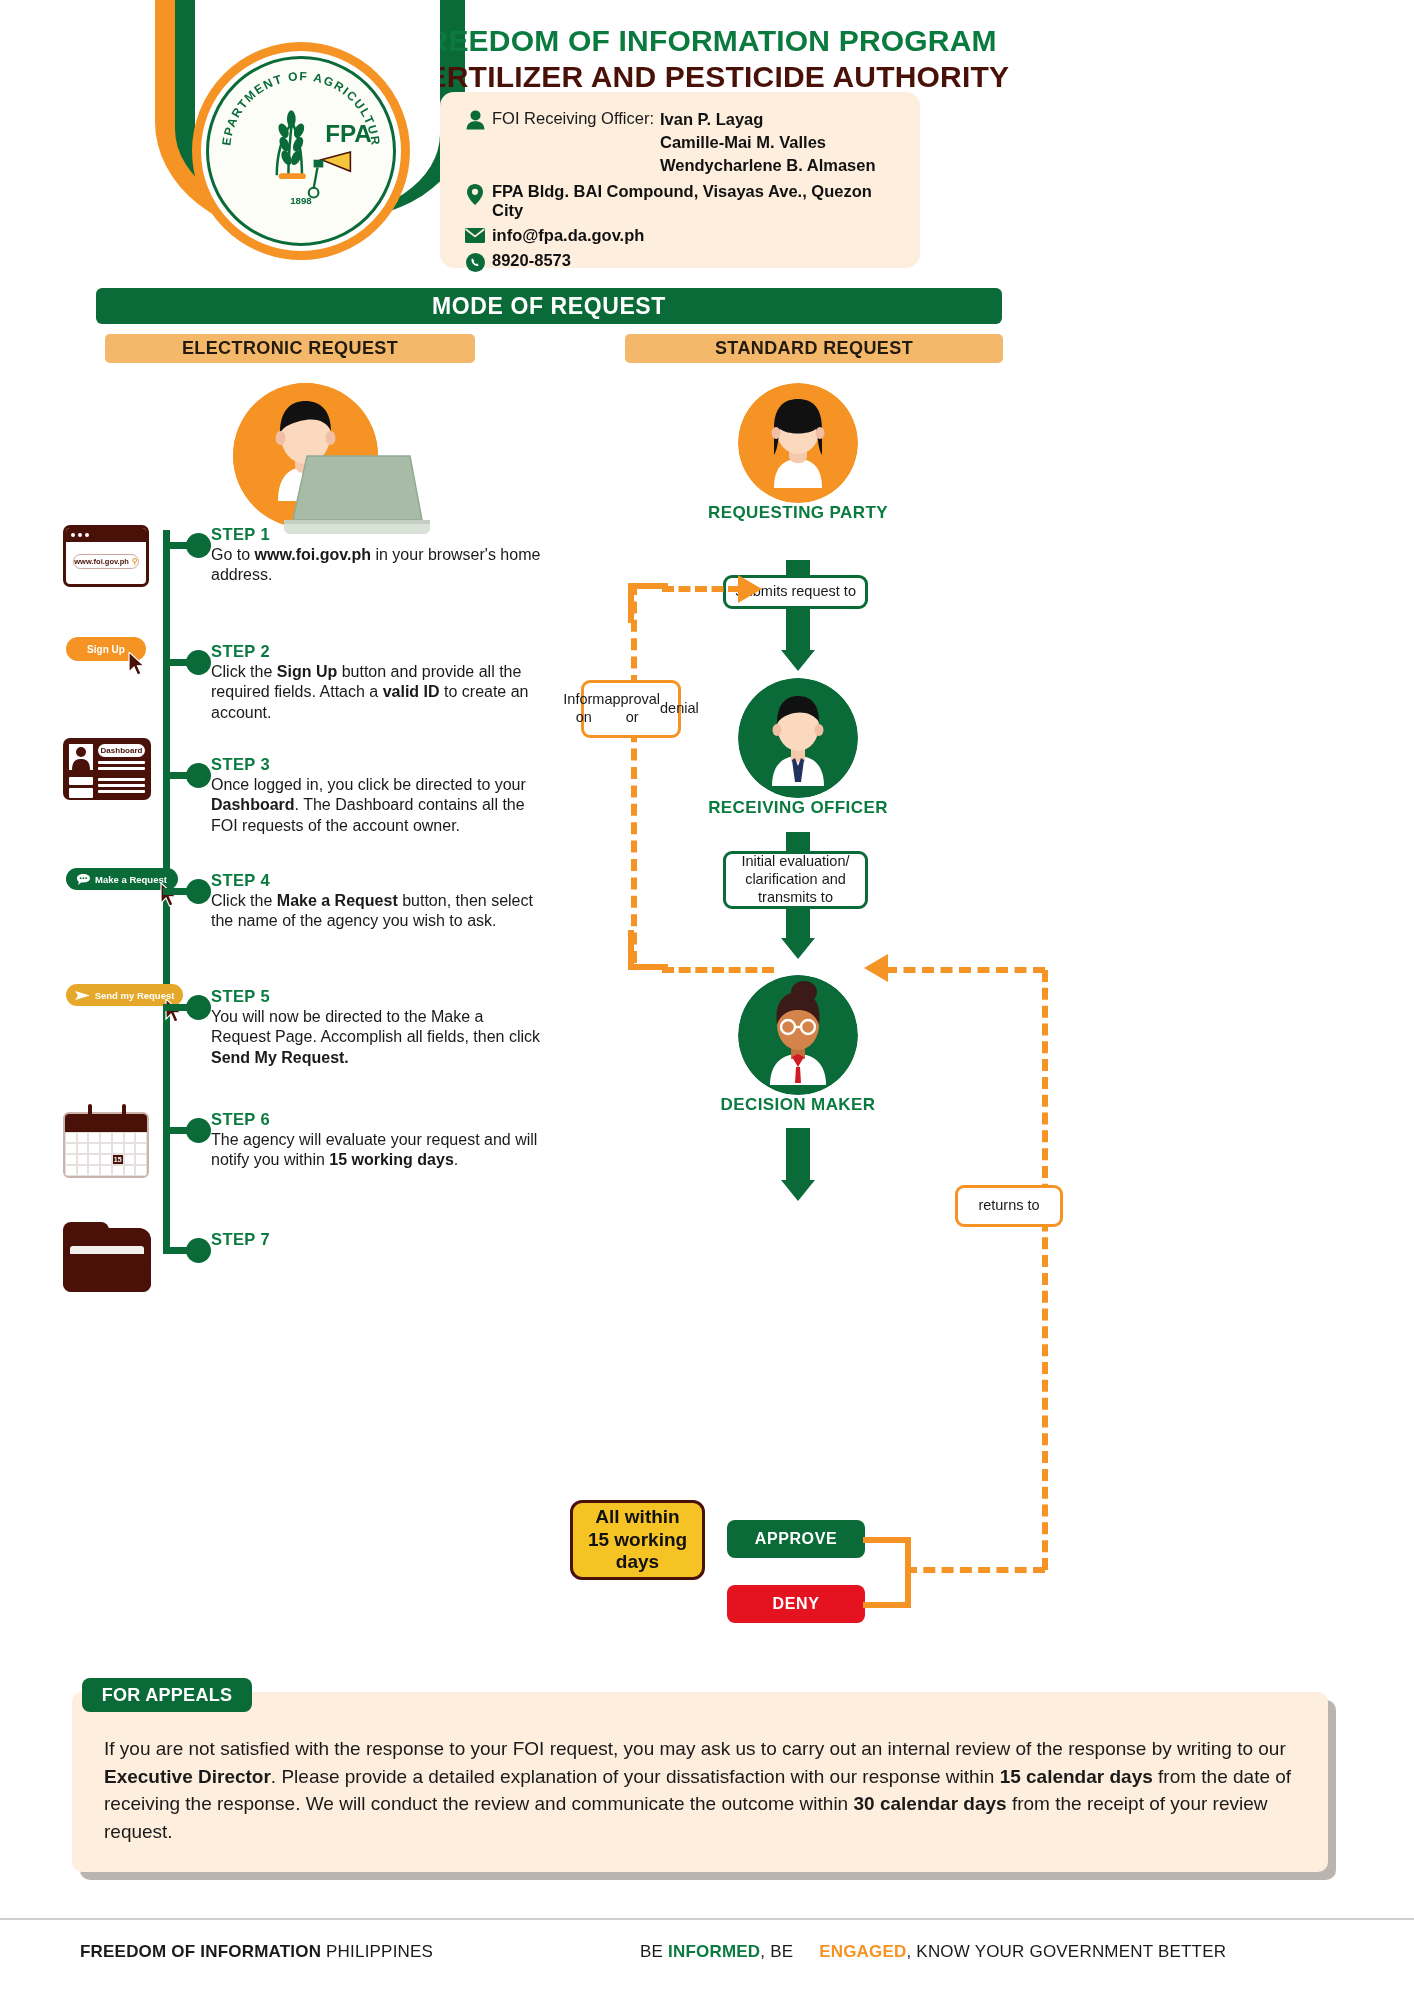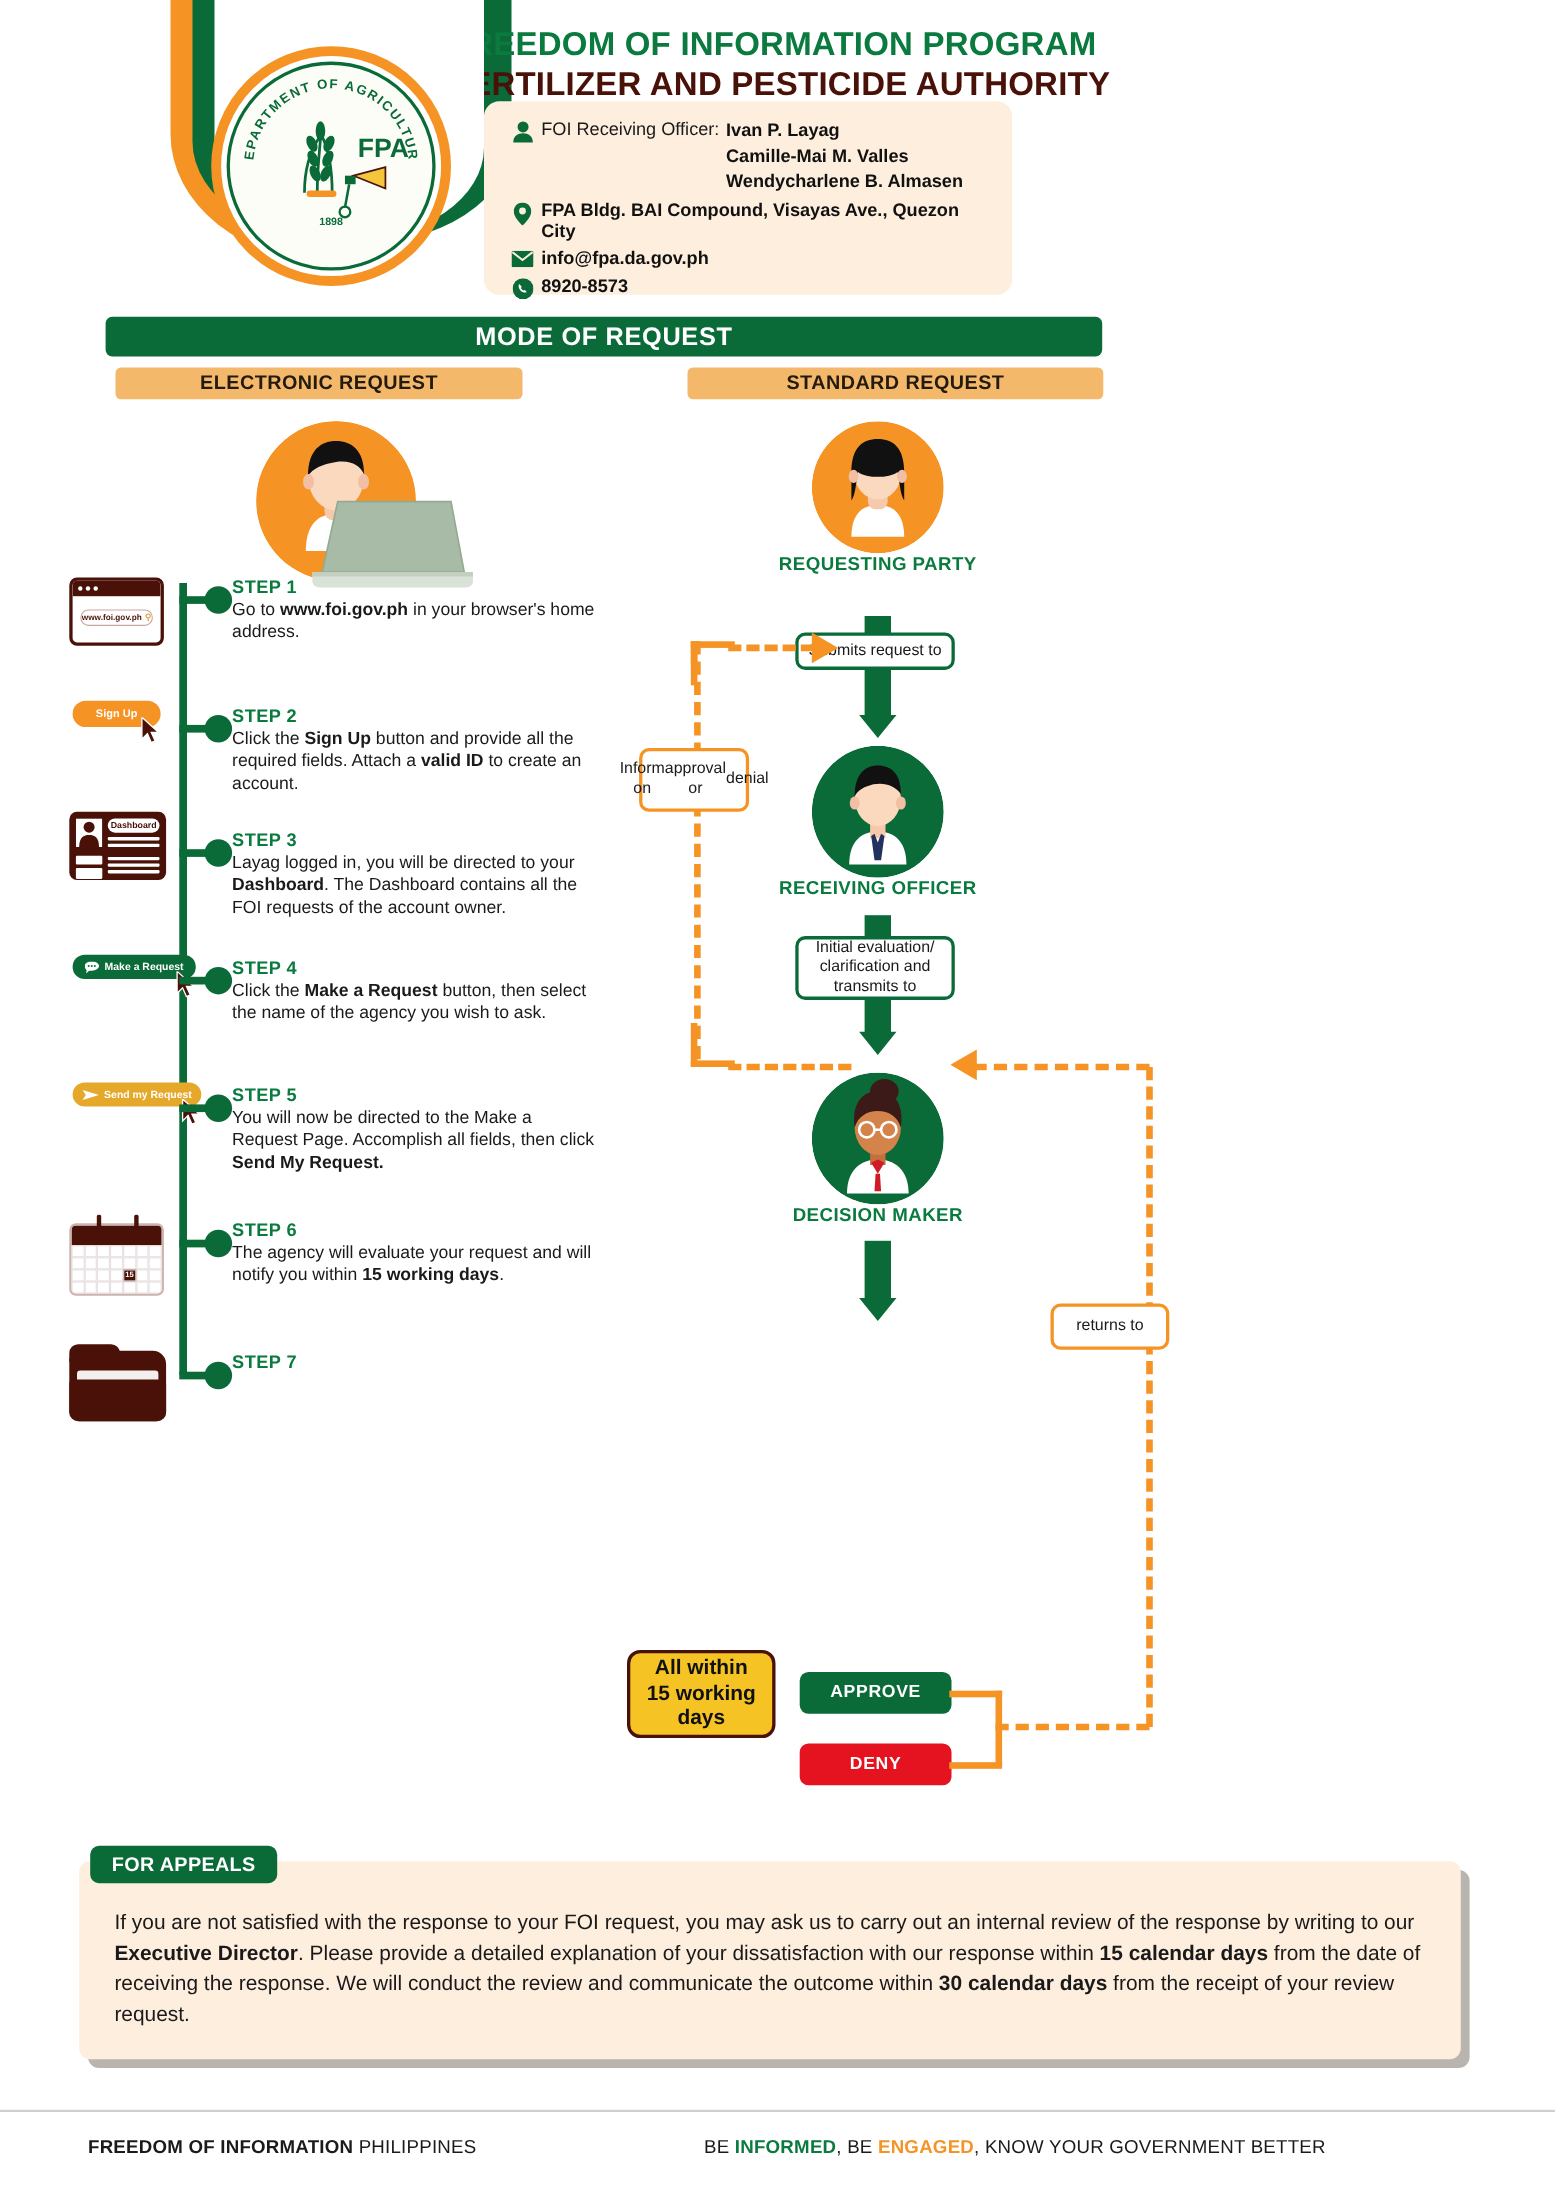--- a/index.html
+++ b/index.html
@@ -200,21 +200,21 @@
     font-size:19px; line-height:1.45; color:#1a1a1a;
   }
   .appeals-text b { font-weight:bold; }
 
   
   .footer-rule { position:absolute; left:0; top:1918px; width:1414px; height:2px; background:#cfcfcf; }
   .foot-left { position:absolute; left:80px; top:1942px; font-size:17px; color:#1a1a1a; letter-spacing:0.2px; }
   .foot-left b { font-weight:bold; }
   .foot-right { position:absolute; left:640px; top:1942px; font-size:17px; color:#1a1a1a; letter-spacing:0.2px; }
   .foot-right .g { color:#0a7a3f; font-weight:bold; }
-  .foot-right .o { color:#f59324; font-weight:bold; }
+  .foot-right .o { color:#f59324; font-weight:bold;margin-left:21px; }
 </style>
 </head>
 <body>
 
 <div class="header">
   <div class="orange-swoosh"></div>
   <div class="green-swoosh"></div>
   <div class="white-swoosh"></div>
 
   <div class="seal-wrap">
@@ -466,21 +466,21 @@
   <div class="txt">
       <div class="st-title">STEP 2</div>
       <div class="st-body"><span>Click the </span><b>Sign Up</b><span> button and provide all the required fields. Attach a </span><b>valid ID</b><span> to create an account.</span></div>
     </div>
 </div>
 <div class="step" id="step2" style="top:775px;">
   <div class="stub"></div>
     <div class="dot"></div>
   <div class="txt">
       <div class="st-title">STEP 3</div>
-      <div class="st-body"><span>Layag logged in, you will be directed to your </span><b>Dashboard</b><span>. The Dashboard contains all the FOI requests of the account owner.</span></div>
+      <div class="st-body"><span>Once logged in, you click be directed to your </span><b>Dashboard</b><span>. The Dashboard contains all the FOI requests of the account owner.</span></div>
     </div>
 </div>
 <div class="step" id="step3" style="top:891px;">
   <div class="stub"></div>
     <div class="dot"></div>
   <div class="txt">
       <div class="st-title">STEP 4</div>
       <div class="st-body"><span>Click the </span><b>Make a Request</b><span> button, then select the name of the agency you wish to ask.</span></div>
     </div>
 </div>

